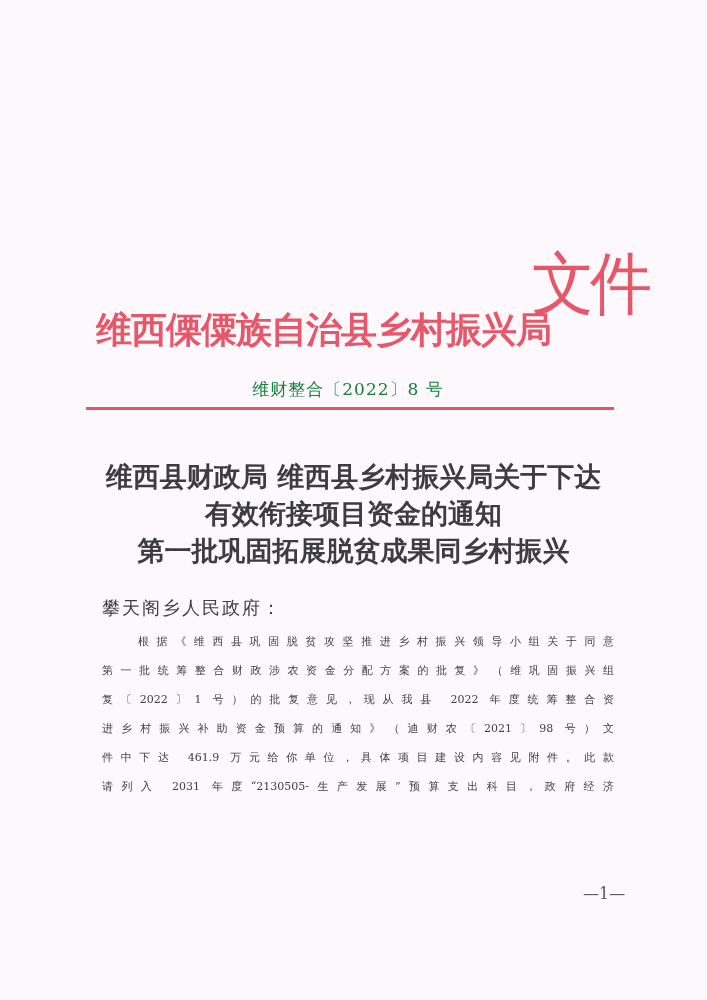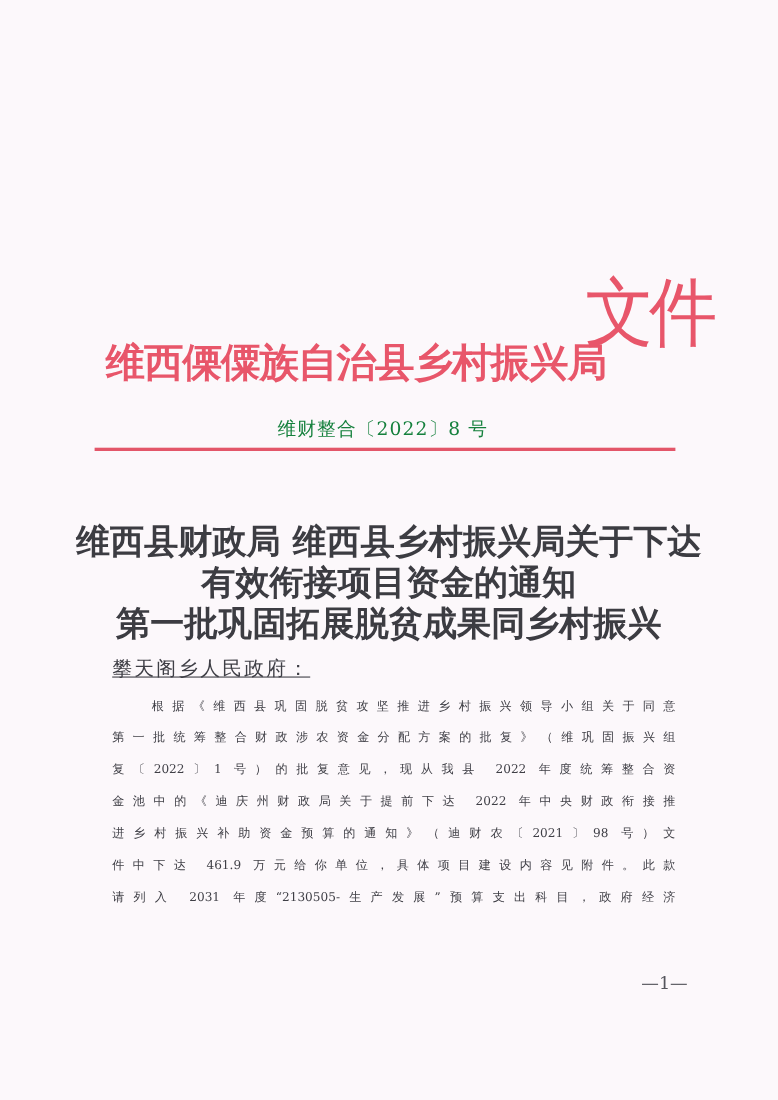--- a/index.html
+++ b/index.html
@@ -67,36 +67,35 @@
       left: 86px;
       top: 407px;
       width: 528px;
       height: 3px;
       background: #e35669;
     }
     .title {
       position: absolute;
       left: 0;
       width: 707px;
-      top: 475px;
+      top: 458px;
       text-align: center;
-      font-size: 31px;
+      font-size: 27px;
       line-height: 37px;
       color: #3c3c42;
       font-weight: bold;
     }
     .title div { white-space: nowrap; }
     .recipient {
       position: absolute;
       left: 102px;
       top: 596px;
       font-size: 18px;
       color: #3f3f46;
       letter-spacing: 2px;
-      text-decoration: underline;
     }
     .body-text {
       position: absolute;
       left: 102px;
       top: 627px;
       width: 512px;
       font-size: 11px;
       line-height: 29px;
       color: #3f3f46;
     }
@@ -134,20 +133,19 @@
     <div>有效衔接项目资金的通知</div>
     <div>第一批巩固拓展脱贫成果同乡村振兴</div>
   </div>
 
   <div class="recipient">攀天阁乡人民政府：</div>
 
   <div class="body-text">
     <span class="line indent">根据《维西县巩固脱贫攻坚推进乡村振兴领导小组关于同意</span>
     <span class="line">第一批统筹整合财政涉农资金分配方案的批复》（维巩固振兴组</span>
     <span class="line">复〔2022〕1 号）的批复意见，现从我县 2022 年度统筹整合资</span>
-    <span class="line">金池中的《迪庆州财政局关于提前下达 2022 年中央财政衔接推</span>
     <span class="line">进乡村振兴补助资金预算的通知》（迪财农〔2021〕98 号）文</span>
     <span class="line">件中下达 461.9 万元给你单位，具体项目建设内容见附件。此款</span>
     <span class="line">请列入 2031 年度“2130505-生产发展”预算支出科目，政府经济</span>
   </div>
 
   <div class="page-num">—1—</div>
 </div>
 
 </body></html>

